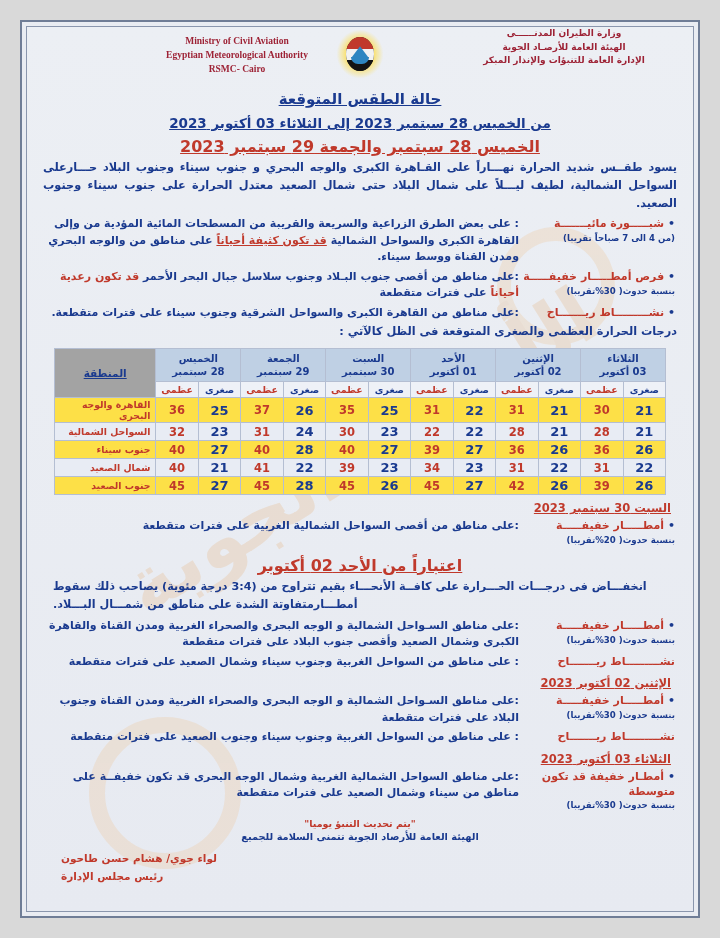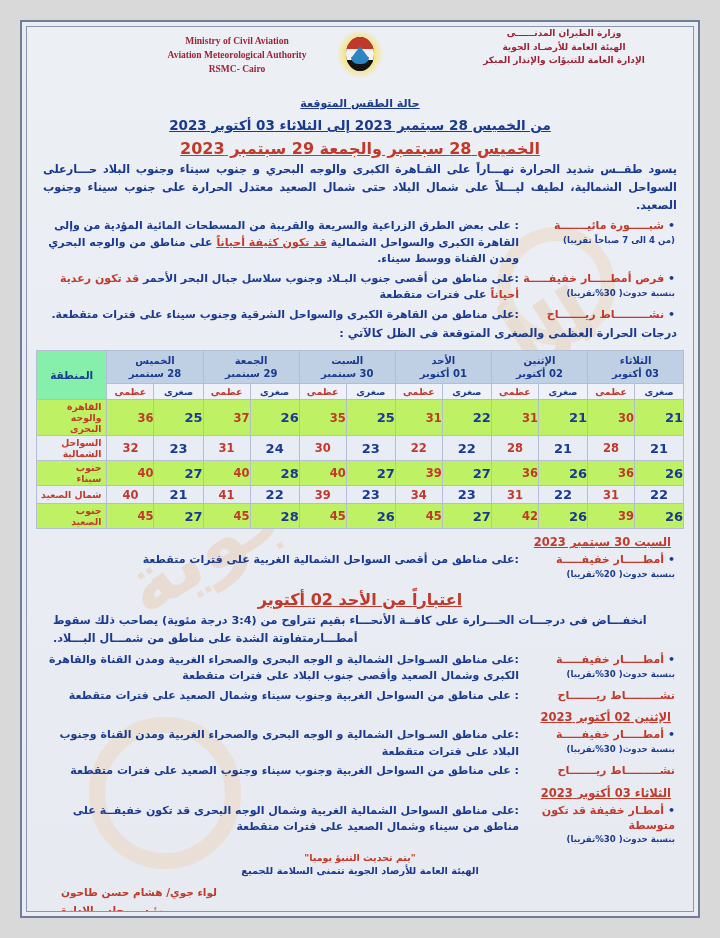--- a/index.html
+++ b/index.html
@@ -73,21 +73,21 @@
     width:0;height:0;border-left:9px solid transparent;border-right:9px solid transparent;
     border-bottom:12px solid #2e86c1;
   }
   .logo .eagle2{
     position:absolute;left:50%;top:58%;transform:translate(-50%,0);
     width:18px;height:7px;background:#2e86c1;border-radius:0 0 9px 9px;
   }
 
   .title{
     text-align:center;color:#1a3a8f;font-weight:bold;
-    font-size:11px;text-decoration:underline;margin-top:10px;
+    font-size:15px;text-decoration:underline;margin-top:3px;
   }
   .subtitle{
     text-align:center;color:#1a3a8f;font-weight:bold;
     font-size:13.5px;text-decoration:underline;margin-top:7px;
   }
 
   .sec-head{
     text-align:center;color:#c0392b;font-weight:bold;
     font-size:16px;text-decoration:underline;margin-top:6px;
   }
@@ -131,32 +131,32 @@
   }
   table.temps th,table.temps td{
     border:1px solid #b4bed2;text-align:center;
     font-weight:bold;padding:1px 0;
   }
   table.temps th.day{
     background:#bfd0e4;color:#1a3a8f;font-size:10px;line-height:1.3;
     padding:3px 0;
   }
   table.temps th.region{
-    background:#86efac;color:#1a3a8f;font-size:10.5px;
-    width:92px;
+    background:#a3a3a3;color:#1a3a8f;font-size:10.5px;
+    text-decoration:underline;width:92px;
   }
   table.temps th.mx{background:#eef1f7;color:#c0392b;font-size:9.5px;padding:2px 0;}
   table.temps th.mn{background:#eef1f7;color:#1a3a8f;font-size:9.5px;padding:2px 0;}
   table.temps td.mx{color:#c0392b;font-size:11.5px;width:38px;}
   table.temps td.mn{color:#1a3a8f;font-size:13px;width:38px;}
   table.temps td.rg{
     color:#c0392b;font-size:9.3px;text-align:right;
     padding-right:5px;background:#eef1f7;
   }
-  table.temps tr.r1 td{background:#bef264;padding-left:30px;}
+  table.temps tr.r1 td{background:#fde047;}
   table.temps tr.r2 td{background:#e8ecf4;}
 
   .foot{margin-top:6px;text-align:center;}
   .foot .daily{color:#c0392b;font-weight:bold;font-size:9.5px;}
   .foot .wish{color:#1a3a8f;font-weight:bold;font-size:9.8px;margin-top:2px;}
   .sign{text-align:left;margin:8px 0 0 34px;color:#c0392b;font-weight:bold;font-size:10.5px;line-height:1.7;}
   .sign div{direction:rtl;}
 </style>
 </head>
 <body>
@@ -168,21 +168,21 @@
       <div class="wm-c1"></div>
       <div class="wm-c2"></div>
       <div class="wm-text">الأرصاد الجوية</div>
     </div>
 
     <div class="content">
 
       <div class="hdr">
         <div class="hdr-en">
           <div>Ministry of Civil Aviation</div>
-          <div>Aviation Meteorological Authority</div>
+          <div>Egyptian Meteorological Authority</div>
           <div>RSMC- Cairo</div>
         </div>
         <div class="logo">
           <div class="glow"></div>
           <div class="disc">
             <div class="band-r"></div>
             <div class="band-w"></div>
             <div class="band-k"></div>
             <div class="eagle"></div>
             <div class="eagle2"></div>

